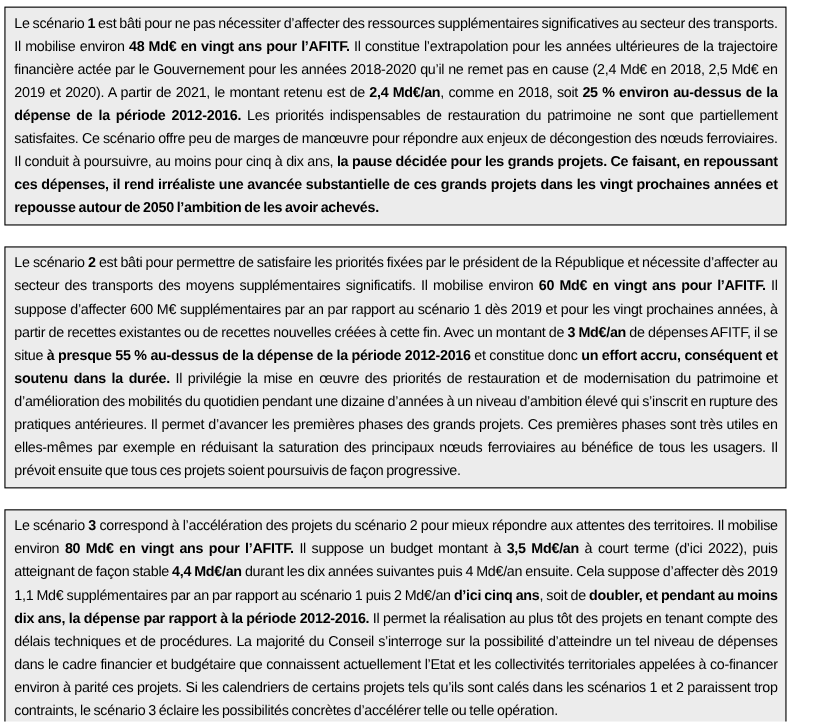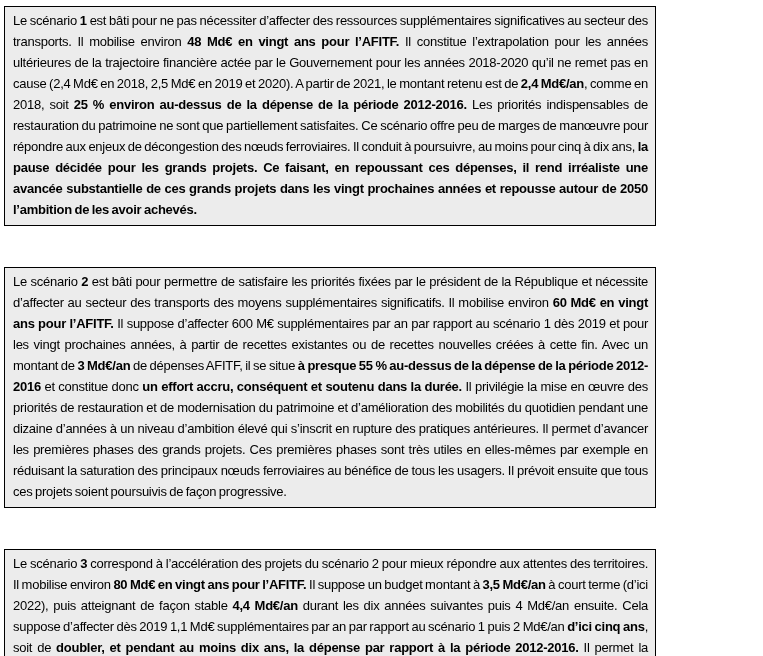--- a/index.html
+++ b/index.html
@@ -18,27 +18,27 @@
     height: 656px;
     background: var(--page-bg);
     font-family: "Liberation Sans", "DejaVu Sans", sans-serif;
     overflow: hidden;
   }
   .document {
     padding-top: 6px;
     padding-left: 4px;
   }
   .scenario-box {
-    width: 652px;
+    width: 711px;
     border: 1.5px solid var(--border-color);
     background: var(--box-bg);
     padding: 3px 7px 5px 8px;
   }
   .scenario-box + .scenario-box {
-    margin-top: 41px;
+    margin-top: 19px;
   }
   .scenario-text {
     margin: 0;
     font-size: 13px;
     line-height: 21px;
     letter-spacing: -0.25px;
     word-spacing: -0.8px;
     text-align: justify;
     color: var(--text-color);
   }

